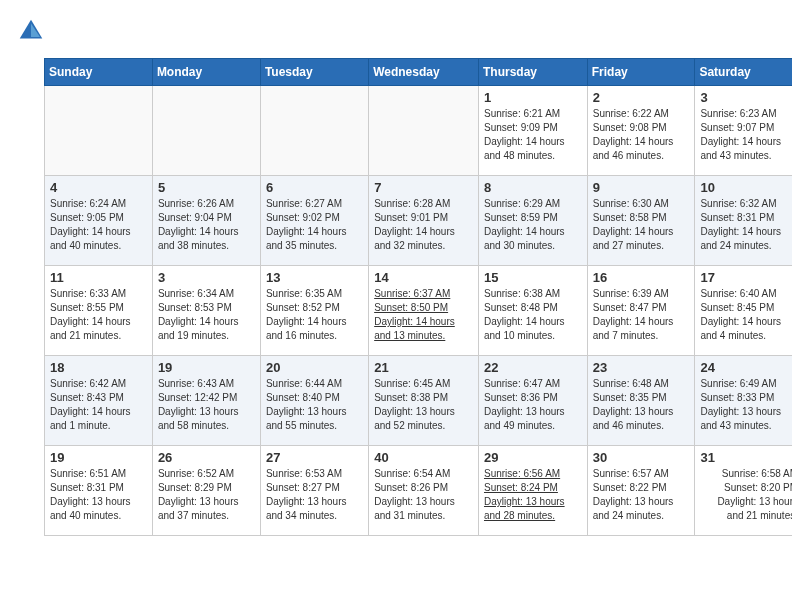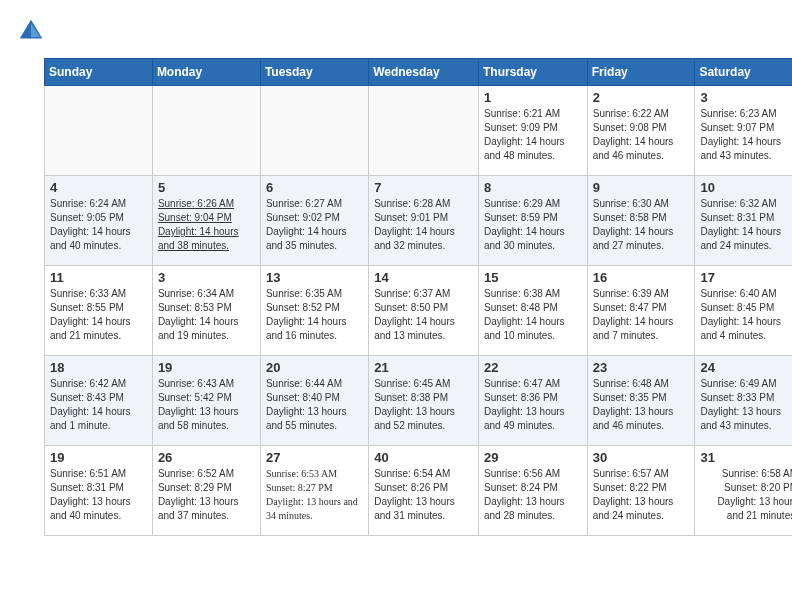--- a/index.html
+++ b/index.html
@@ -153,21 +153,21 @@
       </tr>
       <tr class="row-alt">
         <td>
           <span class="day-num">4</span>
           <div class="day-info" style="white-space: pre-line;">Sunrise: 6:24 AM
 Sunset: 9:05 PM
 Daylight: 14 hours and 40 minutes.</div>
         </td>
         <td>
           <span class="day-num">5</span>
-          <div class="day-info" style="white-space: pre-line; text-decoration: underline;">Sunrise: 6:26 AM
+          <div class="day-info" style="white-space: pre-line;">Sunrise: 6:26 AM
 Sunset: 9:04 PM
 Daylight: 14 hours and 38 minutes.</div>
         </td>
         <td>
           <span class="day-num">6</span>
           <div class="day-info" style="white-space: pre-line;">Sunrise: 6:27 AM
 Sunset: 9:02 PM
 Daylight: 14 hours and 35 minutes.</div>
         </td>
         <td>
@@ -209,21 +209,21 @@
 Daylight: 14 hours and 19 minutes.</div>
         </td>
         <td>
           <span class="day-num">13</span>
           <div class="day-info" style="white-space: pre-line;">Sunrise: 6:35 AM
 Sunset: 8:52 PM
 Daylight: 14 hours and 16 minutes.</div>
         </td>
         <td>
           <span class="day-num">14</span>
-          <div class="day-info" style="white-space: pre-line;">Sunrise: 6:37 AM
+          <div class="day-info" style="white-space: pre-line; text-decoration: underline;">Sunrise: 6:37 AM
 Sunset: 8:50 PM
 Daylight: 14 hours and 13 minutes.</div>
         </td>
         <td>
           <span class="day-num">15</span>
           <div class="day-info" style="white-space: pre-line;">Sunrise: 6:38 AM
 Sunset: 8:48 PM
 Daylight: 14 hours and 10 minutes.</div>
         </td>
         <td>
@@ -242,21 +242,21 @@
       <tr class="row-alt">
         <td>
           <span class="day-num">18</span>
           <div class="day-info" style="white-space: pre-line;">Sunrise: 6:42 AM
 Sunset: 8:43 PM
 Daylight: 14 hours and 1 minute.</div>
         </td>
         <td>
           <span class="day-num">19</span>
           <div class="day-info" style="white-space: pre-line;">Sunrise: 6:43 AM
-Sunset: 5:42 PM
+Sunset: 12:42 PM
 Daylight: 13 hours and 58 minutes.</div>
         </td>
         <td>
           <span class="day-num">20</span>
           <div class="day-info" style="white-space: pre-line;">Sunrise: 6:44 AM
 Sunset: 8:40 PM
 Daylight: 13 hours and 55 minutes.</div>
         </td>
         <td>
           <span class="day-num">21</span>
@@ -291,33 +291,33 @@
 Daylight: 13 hours and 40 minutes.</div>
         </td>
         <td>
           <span class="day-num">26</span>
           <div class="day-info" style="white-space: pre-line;">Sunrise: 6:52 AM
 Sunset: 8:29 PM
 Daylight: 13 hours and 37 minutes.</div>
         </td>
         <td>
           <span class="day-num">27</span>
-          <div class="day-info" style="white-space: pre-line; font-family: Liberation Serif, serif;">Sunrise: 6:53 AM
+          <div class="day-info" style="white-space: pre-line;">Sunrise: 6:53 AM
 Sunset: 8:27 PM
 Daylight: 13 hours and 34 minutes.</div>
         </td>
         <td>
           <span class="day-num">40</span>
           <div class="day-info" style="white-space: pre-line;">Sunrise: 6:54 AM
 Sunset: 8:26 PM
 Daylight: 13 hours and 31 minutes.</div>
         </td>
         <td>
           <span class="day-num">29</span>
-          <div class="day-info" style="white-space: pre-line;">Sunrise: 6:56 AM
+          <div class="day-info" style="white-space: pre-line; text-decoration: underline;">Sunrise: 6:56 AM
 Sunset: 8:24 PM
 Daylight: 13 hours and 28 minutes.</div>
         </td>
         <td>
           <span class="day-num">30</span>
           <div class="day-info" style="white-space: pre-line;">Sunrise: 6:57 AM
 Sunset: 8:22 PM
 Daylight: 13 hours and 24 minutes.</div>
         </td>
         <td>

